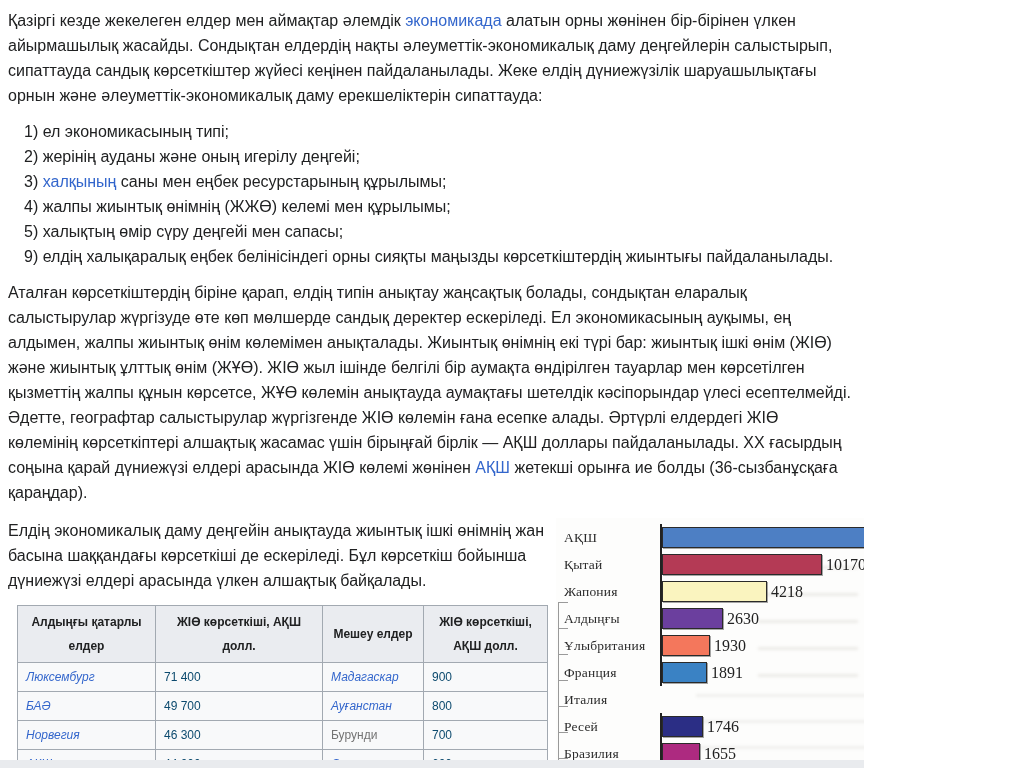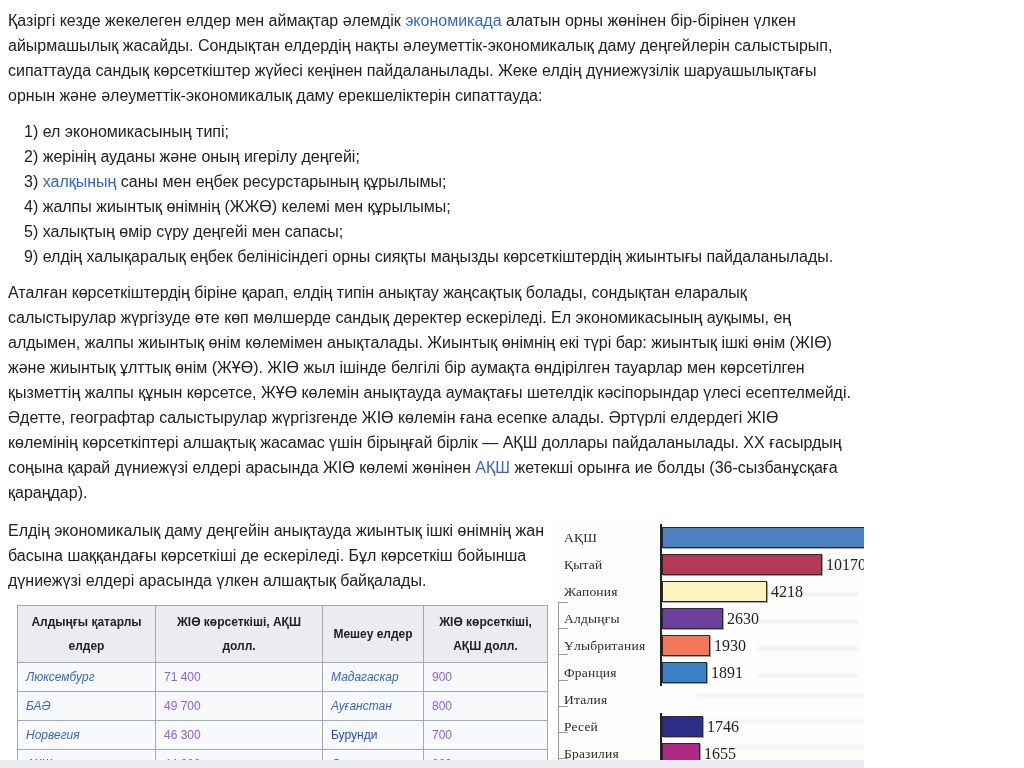--- a/index.html
+++ b/index.html
@@ -27,22 +27,22 @@
     border:1px solid #a2a9b1; margin-left:9px; font-size:12px;
   }
   table.wikitable th {
     background:#eaecf0; border:1px solid #a2a9b1; font-weight:bold;
     text-align:center; padding:4px 9px; line-height:24px;
   }
   table.wikitable td {
     border:1px solid #a2a9b1; padding:2px 8px; line-height:24px;
   }
   .link-blue { color:#3366cc; cursor:pointer;font-style:italic; }
-  .link-red  { color:#1d4ed8; cursor:pointer; }
-  .plain { color:#8b5cf6; }
+  .link-red  { color:#737373; cursor:pointer; }
+  .plain { color:#0c4a6e; }
 
   
   .chart-panel {
     position:relative; flex:1; height:300px; margin-top:2px;
     background:#fdfdfc; font-family:"Liberation Serif","DejaVu Serif",serif;
   }
   .chart-rows { position:absolute; left:8px; top:6px; right:4px; }
   .chart-row { display:flex; align-items:center; height:27px; }
   .chart-label {
     flex:0 0 96px; font-size:13.5px; color:#2b2b2b; white-space:nowrap;

